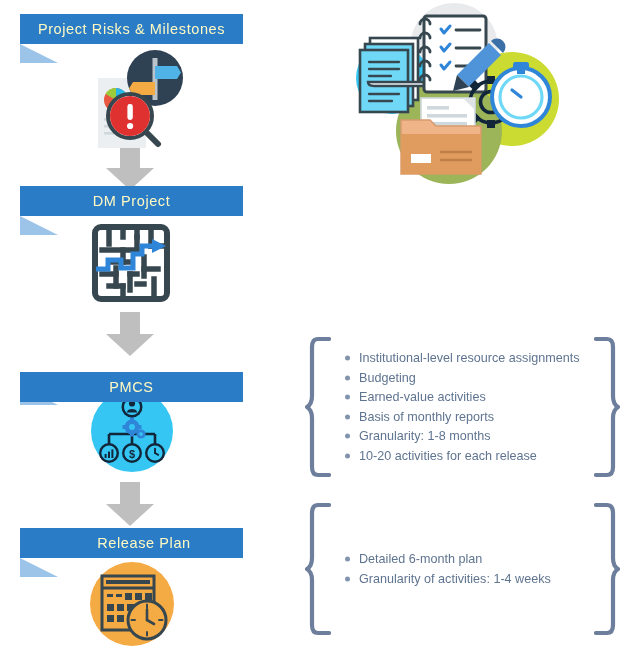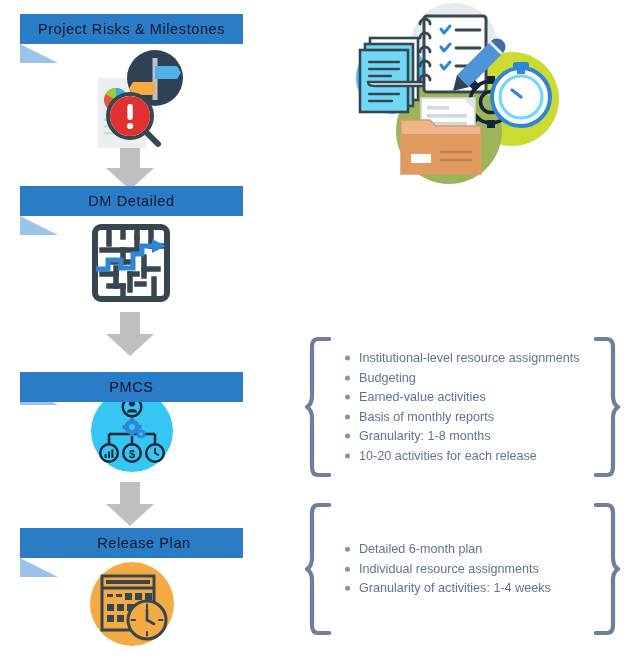--- a/index.html
+++ b/index.html
@@ -23,21 +23,21 @@
     height: 657px;
   }
 
   
   .banner {
     position: absolute;
     left: 20px;
     width: 223px;
     height: 30px;
     background: #2b7cc6;
-    color: #0f172a;
+    color: #fef9c3;
     font-size: 14.5px;
     letter-spacing: 0.6px;
     display: flex;
     align-items: center;
     justify-content: center;
     box-sizing: border-box;
     z-index: 6;
   }
   .banner-tail {
     position: absolute;
@@ -170,21 +170,21 @@
       <polygon points="16,0 36,0 36,22 50,22 26,44 2,22 16,22" fill="#bfbfbf"></polygon>
     </svg>
   </div>
 
   <div class="banner-tail" style="top:216px;">
     <svg width="38" height="19" viewBox="0 0 38 19">
       <polygon points="0,0 38,19 0,19" fill="#9cc3e8"></polygon>
     </svg>
   </div>
   <div class="banner" style="top:186px;">
-    <span>DM Detailed</span>
+    <span>DM Project</span>
   </div>
 
   <div class="stage-icon" style="left:92px; top:224px; width:78px; height:78px;">
     <svg width="78" height="78" viewBox="0 0 78 78">
       <rect x="3" y="3" width="72" height="72" rx="6" fill="none" stroke="#37474f" stroke-width="6"></rect>
       <g stroke="#37474f" stroke-width="5.5" fill="none" stroke-linecap="square">
         <line x1="17" y1="3" x2="17" y2="20"></line>
         <line x1="31" y1="3" x2="31" y2="13"></line>
         <line x1="45" y1="3" x2="45" y2="13"></line>
         <line x1="59" y1="3" x2="59" y2="22"></line>
@@ -354,21 +354,20 @@
   </div>
 
   <div class="brace-group" style="left:305px; top:502px; width:315px; height:134px;">
     <div class="brace brace-left">
       <svg viewBox="0 0 26 134" preserveAspectRatio="none">
         <path d="M24,3 L13,3 Q7,3 7,11 L7,56 Q7,64 2,67 Q7,70 7,78 L7,123 Q7,131 13,131 L24,131" fill="none" stroke="#6d7f9c" stroke-width="4.2" stroke-linecap="round" stroke-linejoin="round"></path>
       </svg>
     </div>
     <ul class="bullet-list">
       <li>Detailed 6-month plan</li>
-      <li>Individual resource assignments</li>
       <li>Granularity of activities: 1-4 weeks</li>
     </ul>
     <div class="brace brace-right">
       <svg viewBox="0 0 26 134" preserveAspectRatio="none">
         <path d="M2,3 L13,3 Q19,3 19,11 L19,56 Q19,64 24,67 Q19,70 19,78 L19,123 Q19,131 13,131 L2,131" fill="none" stroke="#6d7f9c" stroke-width="4.2" stroke-linecap="round" stroke-linejoin="round"></path>
       </svg>
     </div>
   </div>
 
   <div id="illustration">

